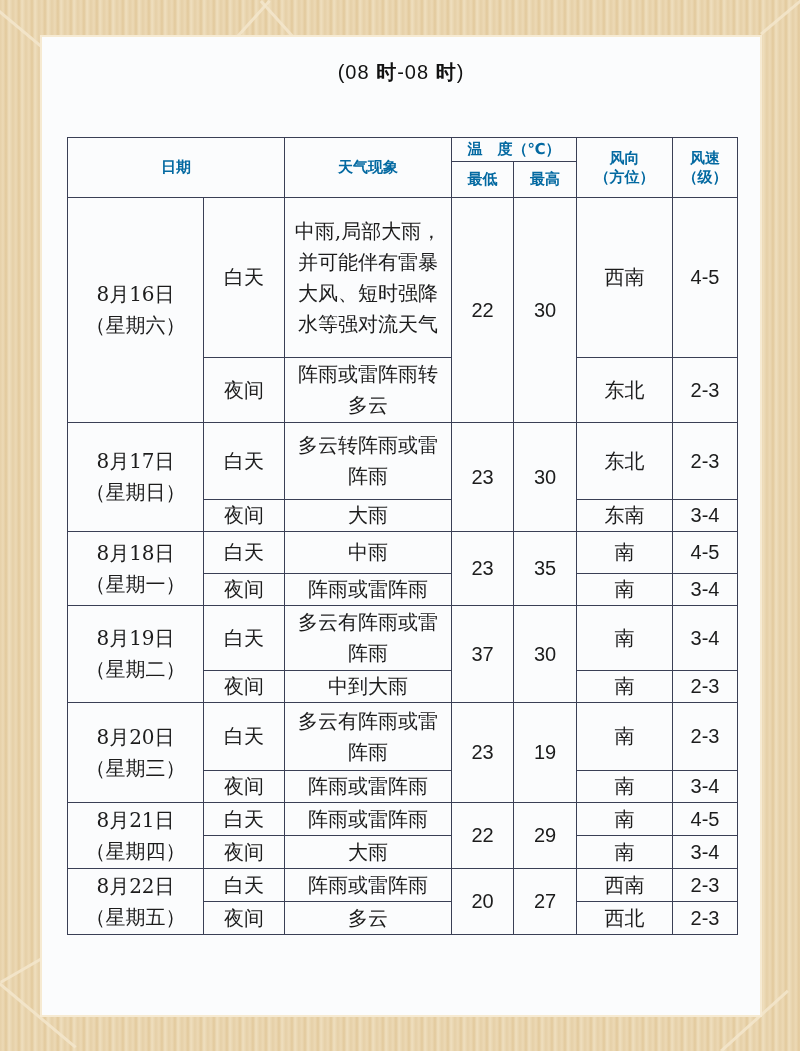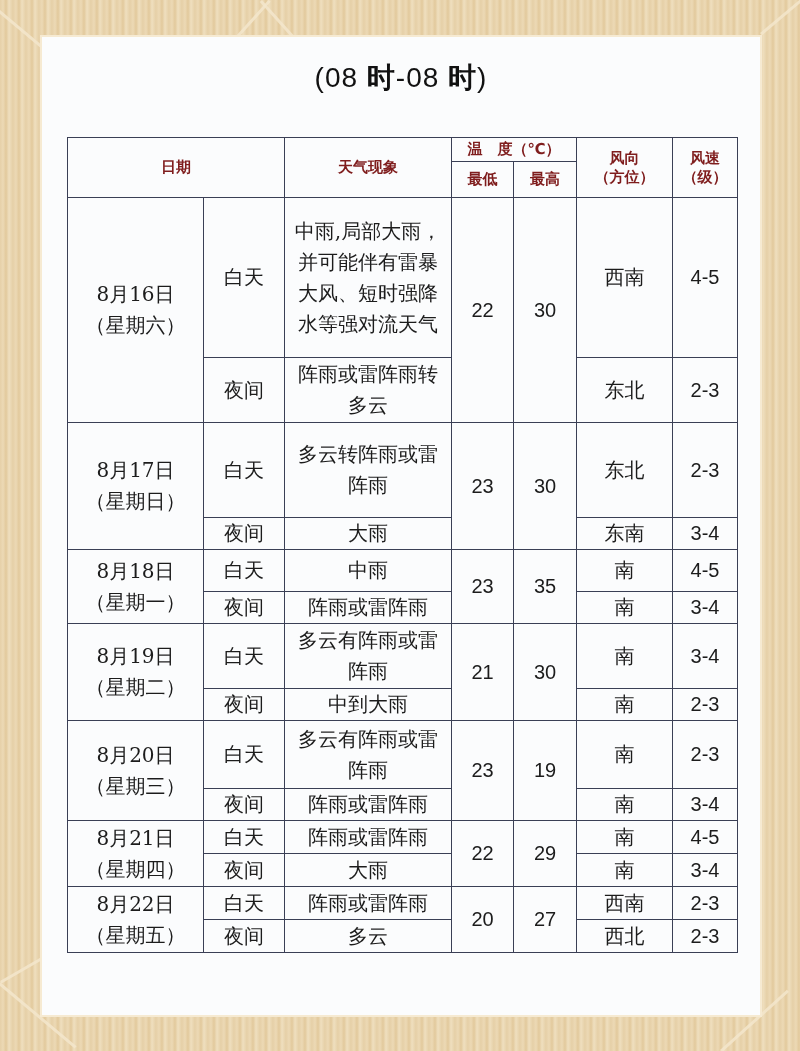--- a/index.html
+++ b/index.html
@@ -11,33 +11,33 @@
     }
     .diag { position: absolute; border-top: 3px solid #f3e6cc; transform-origin: 0 0; opacity: .85; }
     .paper {
       position: absolute; left: 42px; top: 37px; width: 718px; height: 978px;
       background: #fbfcfd;
       box-shadow: 0 0 0 2px #f6ead2;
     }
     .title {
       position: absolute; left: 0; width: 100%; top: 22px; text-align: center;
       font-family: "Liberation Sans", "DejaVu Sans", sans-serif;
-      font-size: 28px; letter-spacing: 1px; color: #111;
+      font-size: 20px; letter-spacing: 1px; color: #111;
     }
     .title .hr { font-weight: bold; }
     table.fc {
       position: absolute; left: 25px; top: 100px;
       width: 670px; border-collapse: collapse; table-layout: fixed;
     }
     table.fc td, table.fc th {
       border: 1px solid #3a3f55; padding: 0; text-align: center; vertical-align: middle;
       font-weight: normal;
     }
     table.fc th {
-      font-family: "DejaVu Sans", sans-serif; font-size: 15px; font-weight: bold; color: #7f1d1d;
+      font-family: "DejaVu Sans", sans-serif; font-size: 15px; font-weight: bold; color: #0369a1;
     }
     table.fc td { font-size: 20px; line-height: 31px; color: #1c1c1c; }
     td.date { line-height: 34px; }
     td.wx { line-height: 31px; }
     td.top { vertical-align: top; padding-top: 4px; }
     .num { font-family: Liberation Sans, sans-serif; font-size: 22px; }
     .sig {
       position: absolute; right: 68px; top: 912px; text-align: center;
       font-size: 20px; line-height: 32px; color: #111;
     }
@@ -109,21 +109,21 @@
         <td class="top">东北</td>
         <td class="num">2-3</td>
       </tr>
 
       <tr style="height:67px">
         <td rowspan="2" class="date">
           <div>8月17日</div>
           <div>（星期日）</div>
         </td>
         <td>白天</td>
-        <td class="wx" style="padding:16px 8px">多云转阵雨或雷阵雨</td>
+        <td class="wx" style="padding:7px 8px">多云转阵雨或雷阵雨</td>
         <td rowspan="2" class="num">23</td>
         <td rowspan="2" class="num">30</td>
         <td class="top">东北</td>
         <td class="num">2-3</td>
       </tr>
       <tr style="height:30px">
         <td>夜间</td>
         <td>大雨</td>
         <td>东南</td>
         <td class="num">3-4</td>
@@ -148,21 +148,21 @@
         <td class="num">3-4</td>
       </tr>
 
       <tr style="height:65px">
         <td rowspan="2" class="date">
           <div>8月19日</div>
           <div>（星期二）</div>
         </td>
         <td>白天</td>
         <td class="wx" style="padding:0 8px">多云有阵雨或雷阵雨</td>
-        <td rowspan="2" class="num">21</td>
+        <td rowspan="2" class="num">37</td>
         <td rowspan="2" class="num">30</td>
         <td class="top">南</td>
         <td class="num">3-4</td>
       </tr>
       <tr style="height:31px">
         <td>夜间</td>
         <td>中到大雨</td>
         <td>南</td>
         <td class="num">2-3</td>
       </tr>

